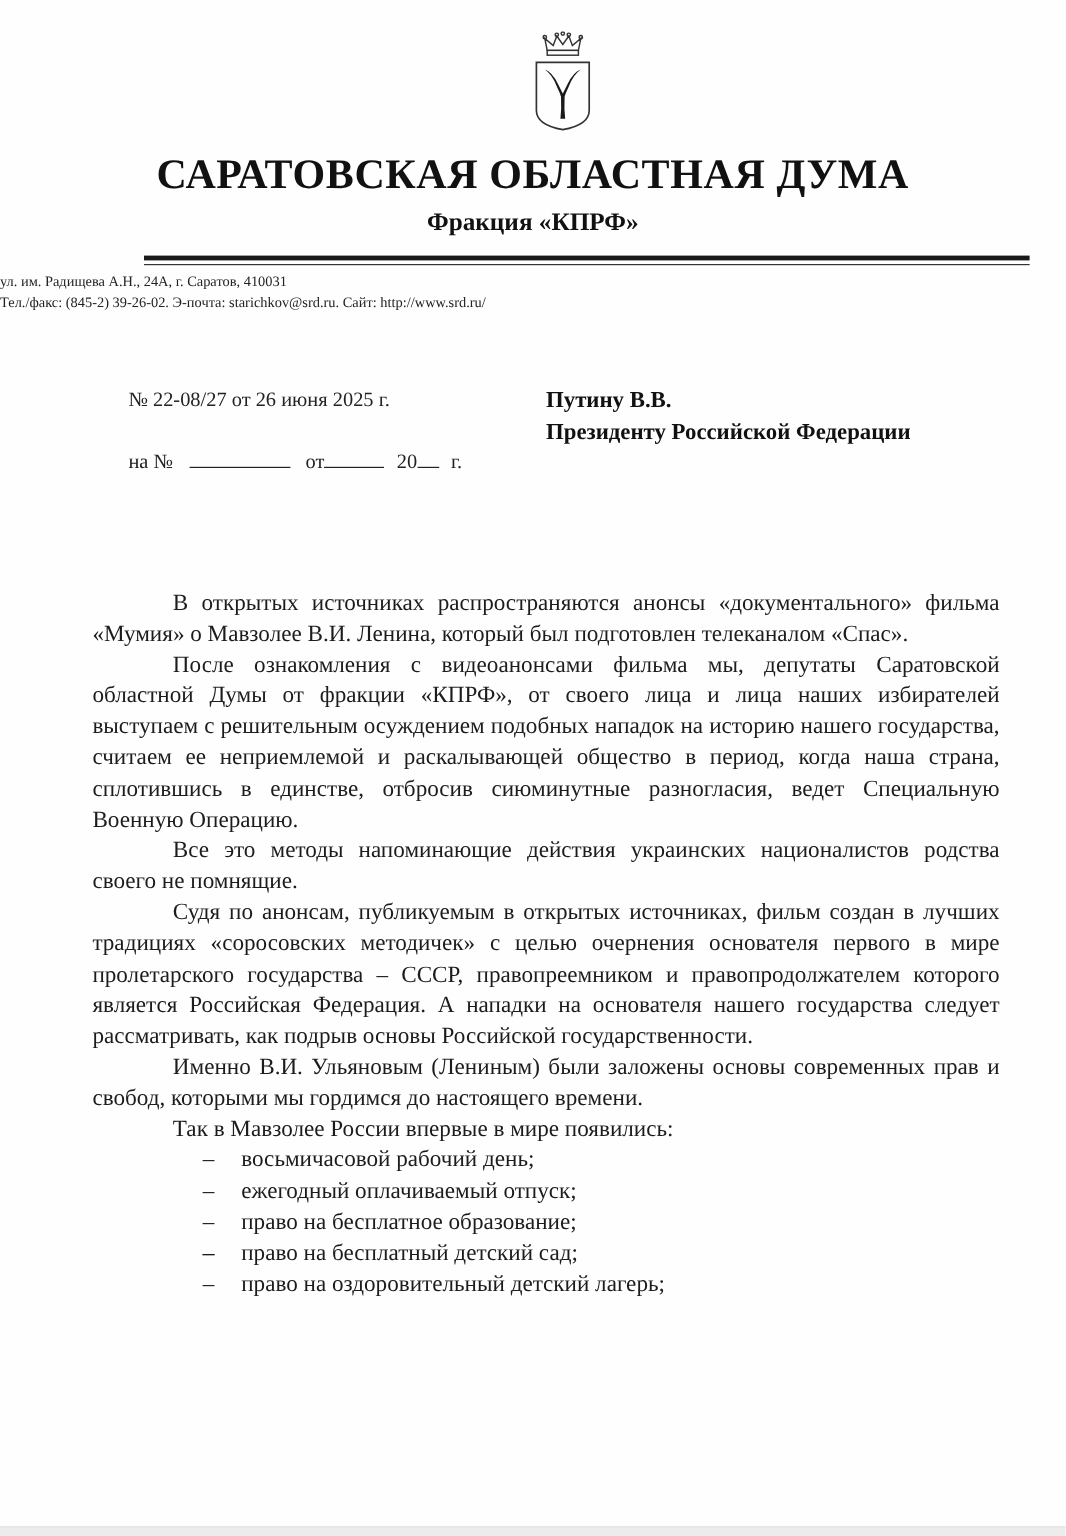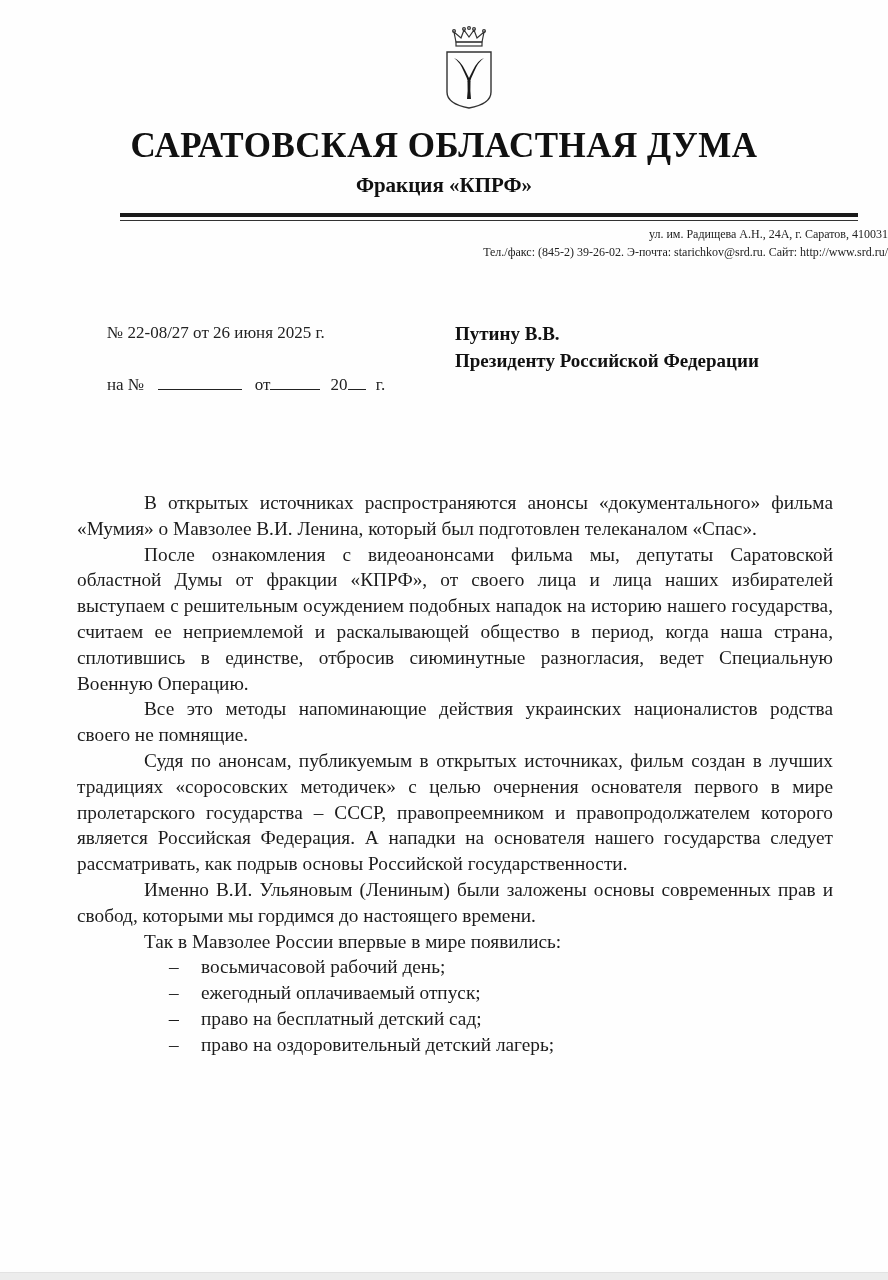--- a/index.html
+++ b/index.html
@@ -33,21 +33,21 @@
     position: absolute; left: 0; width: 888px; top: 173px;
     text-align: center; font-weight: bold; font-size: 21px; color: #111;
   }
   .rule-thick {
     position: absolute; left: 120px; width: 738px; top: 213px; height: 4px; background: #1a1a1a;
   }
   .rule-thin {
     position: absolute; left: 120px; width: 738px; top: 220px; height: 1px; background: #333;
   }
   .address {
-    position: absolute; left: 0; width: 888px; text-align: right;
+    position: absolute; left: 0; width: 888px; text-align: left;
     font-size: 12px; color: #222;
   }
   .addr1 { top: 227px; }
   .addr2 { top: 245px; }
   .ref {
     position: absolute; left: 107px; font-size: 17px; color: #222;
   }
   .ref1 { top: 323px; }
   .ref2 { top: 375px; }
   .blank { display: inline-block; border-bottom: 1px solid #222; height: 14px; vertical-align: baseline; }
@@ -115,20 +115,20 @@
   <div class="body-text">
     <p>В открытых источниках распространяются анонсы «документального» фильма «Мумия» о Мавзолее В.И. Ленина, который был подготовлен телеканалом «Спас».</p>
     <p>После ознакомления с видеоанонсами фильма мы, депутаты Саратовской областной Думы от фракции «КПРФ», от своего лица и лица наших избирателей выступаем с решительным осуждением подобных нападок на историю нашего государства, считаем ее неприемлемой и раскалывающей общество в период, когда наша страна, сплотившись в единстве, отбросив сиюминутные разногласия, ведет Специальную Военную Операцию.</p>
     <p>Все это методы напоминающие действия украинских националистов родства своего не помнящие.</p>
     <p>Судя по анонсам, публикуемым в открытых источниках, фильм создан в лучших традициях «соросовских методичек» с целью очернения основателя первого в мире пролетарского государства – СССР, правопреемником и правопродолжателем которого является Российская Федерация. А нападки на основателя нашего государства следует рассматривать, как подрыв основы Российской государственности.</p>
     <p>Именно В.И. Ульяновым (Лениным) были заложены основы современных прав и свобод, которыми мы гордимся до настоящего времени.</p>
     <p>Так в Мавзолее России впервые в мире появились:</p>
     <ul>
       <li><span class="dash">–</span><span>восьмичасовой рабочий день;</span></li>
       <li><span class="dash">–</span><span>ежегодный оплачиваемый отпуск;</span></li>
-      <li><span class="dash">–</span></li>
+      <li><span class="dash">–</span><span>право на бесплатное образование;</span></li>
       <li><span class="dash">–</span></li>
       <li><span class="dash">–</span><span>право на бесплатный детский сад;</span></li>
       <li><span class="dash">–</span><span>право на оздоровительный детский лагерь;</span></li>
     </ul>
   </div>
 </div>
 <div class="bottom-edge"></div>
 
 </body></html>

